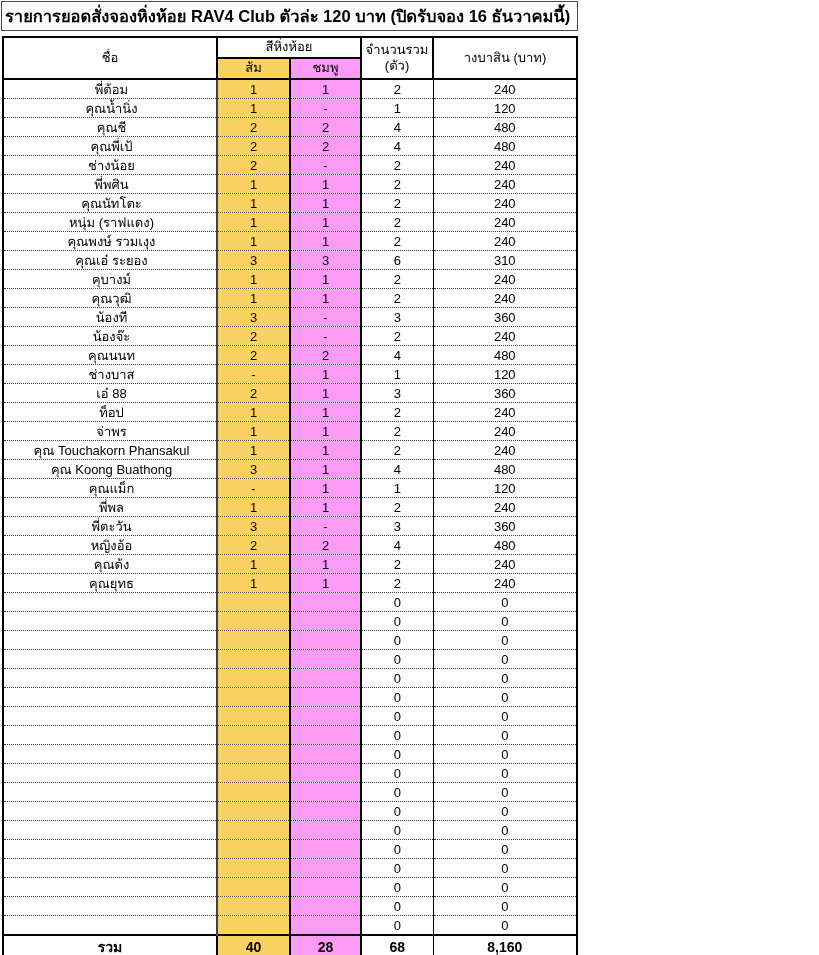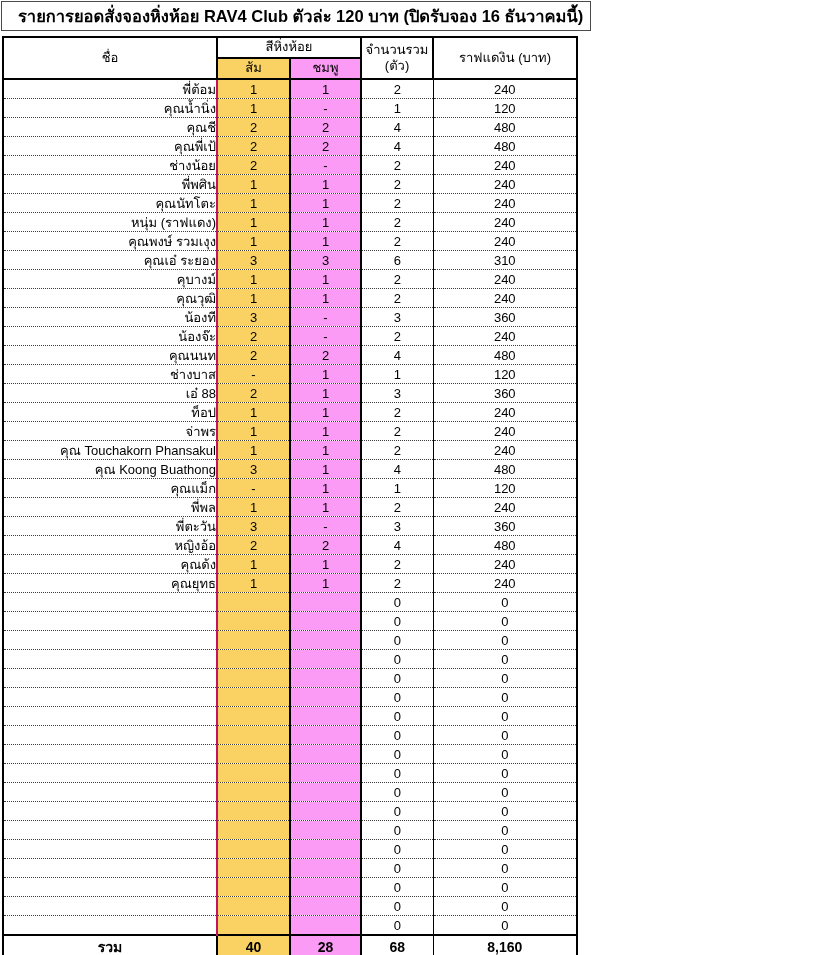--- a/index.html
+++ b/index.html
@@ -12,21 +12,21 @@
     width: 819px; height: 955px;
     background: #ffffff;
     overflow: hidden;
   }
   .title-box {
     position: absolute;
     left: 1px; top: 1px;
     width: 572px; height: 28px;
     border: 1px solid #4a4a4a;
     display: flex; align-items: center;
-    padding-left: 16px;
+    padding-left: 3px;
     font-size: 16.5px;
     font-weight: bold;
     color: #000;
     white-space: nowrap;
   }
   table.order {
     position: absolute;
     left: 2px; top: 36px;
     border-collapse: collapse;
     table-layout: fixed;
@@ -58,23 +58,23 @@
     padding: 0;
     text-align: center;
     vertical-align: middle;
     border-top: 1px dotted #3a3a3a;
     line-height: 1;
     overflow: hidden;
     white-space: nowrap;
   }
   tbody tr:first-child td { border-top: none; }
   tbody td.name-cell {
-    text-align: right;
+    text-align: center;
     padding-left: 3px;
-    border-right: 2px solid #be185d;
+    border-right: 2px solid #404040;
   }
   tbody td.orange-cell { border-right: 2px solid #000; }
   tbody td.pink-cell   { border-right: 2px solid #000; }
   tbody td.total-cell  { border-right: 1px solid #000; }
 
   .orange-bg { background: var(--orange, #FAD264); margin-left: 24px; }
   .pink-bg   { background: var(--pink, #FC9BF6); text-align: center; }
 
   tfoot td {
     border-top: 2px solid #000;
@@ -106,21 +106,21 @@
         <col class="c-money">
     </colgroup>
     <thead>
       <tr>
         <th rowspan="2">ชื่อ</th>
         <th colspan="2">สีหิ่งห้อย</th>
         <th rowspan="2" class="two-line">
           <span>จำนวนรวม</span><br>
           <span>(ตัว)</span>
         </th>
-        <th rowspan="2">ราฟแดงิน (บาท)</th>
+        <th rowspan="2">างบาสิน (บาท)</th>
       </tr>
       <tr>
         <th class="orange-bg">ส้ม</th>
         <th class="pink-bg">ชมพู</th>
       </tr>
     </thead>
 
     <tbody id="table-body">
         <tr>
           <td class="name-cell">พี่ต้อม</td>

